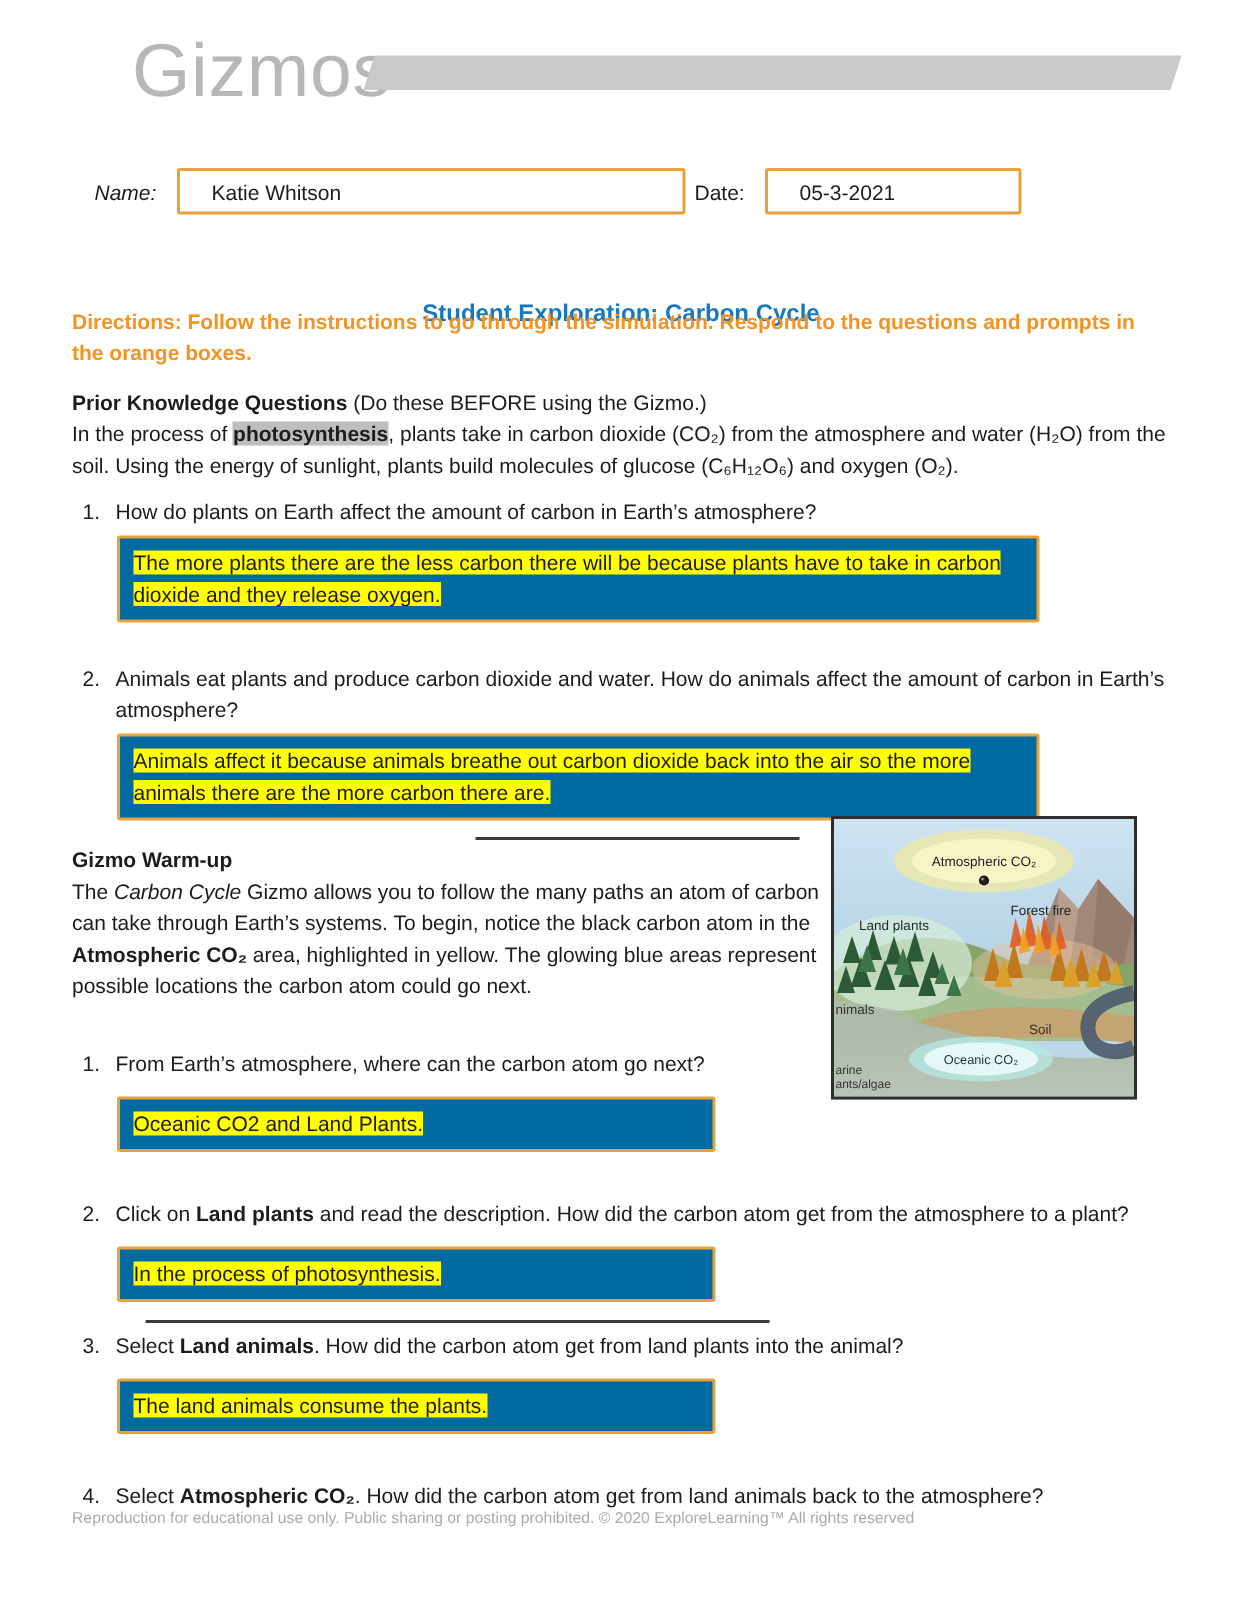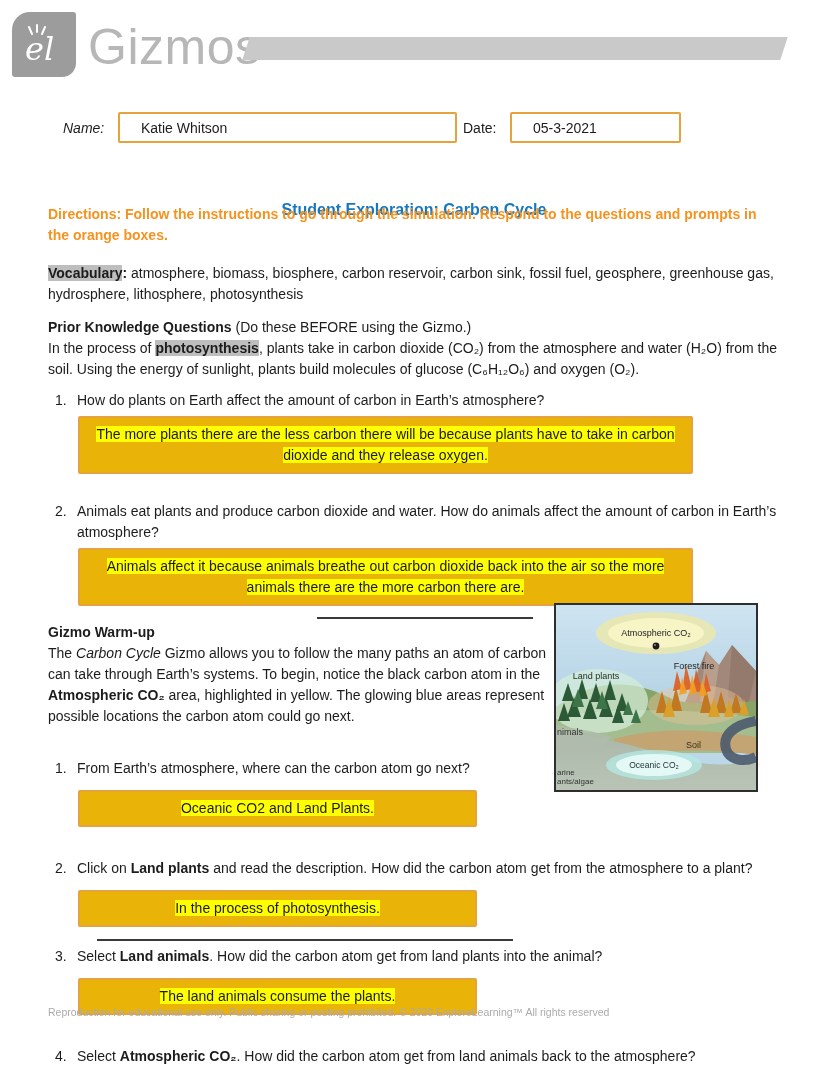--- a/index.html
+++ b/index.html
@@ -40,22 +40,22 @@
   .vocab { margin-top:17px; line-height:21px; }
   .hl-gray { background:#bebebe; font-weight:bold; }
   .b { font-weight:bold; }
   .i { font-style:italic; }
   .prior { margin-top:12px; line-height:21px; }
   .qitem { display:flex; margin-top:10px; line-height:21px; padding-left:7px; }
   .qnum { width:22px; flex:none; }
   .qtext { flex:1; }
   .ansbox {
     margin:5px 0 0 30px; width:615px; min-height:52px;
-    border:2px solid #e6a23c; border-radius:2px; background:#eab308;
-    padding:6px 9px; line-height:21px; cursor:text;text-align:center;
+    border:2px solid #e6a23c; border-radius:2px; background:#0369a1;
+    padding:6px 9px; line-height:21px; cursor:text;
   }
   .ansbox.small { width:399px; min-height:34px;margin-top:11px; }
   .hl-yellow { background:#ffff00; }
   .gap21 { height:21px; }
   .gap17 { height:17px; }
   
   .warmup { position:relative; margin-top:3px; }
   .blankline-1 { margin:11px 0 0 269px; width:216px; border-top:2px solid #3a3a3a; }
   .blankline-2 { margin:12px 0 0 49px; width:416px; border-top:2px solid #3a3a3a; }
   .warmup-head { margin-top:3px; font-weight:bold; line-height:21px; }
@@ -70,45 +70,34 @@
   .footer {
     position:absolute; top:1006px; left:48px; width:732px; 
     color:#ababab; font-size:10.5px;
   }
 </style>
 </head>
 <body>
 
 <div class="page">
 
-  <div class="logo-box">
-    <svg width="64" height="65" viewBox="0 0 64 65">
-      <g stroke="#ffffff" stroke-width="2" stroke-linecap="round">
-        <line x1="20" y1="22" x2="17" y2="15"></line>
-        <line x1="25" y1="20" x2="25" y2="13"></line>
-        <line x1="30" y1="22" x2="33" y2="15"></line>
-      </g>
-      <text x="13" y="48" font-family="DejaVu Serif, serif" font-style="italic" font-size="32" fill="#ffffff">el</text>
-    </svg>
-  </div>
   <div class="brand">Gizmos</div>
   <div class="header-bar"></div>
 
   <span class="field-label" style="left:63px;font-style:italic;">Name:</span>
   <input class="field-input" style="left: 118px; width: 339px;" value="Katie Whitson">
   <span class="field-label" style="left:463px;">Date:</span>
   <input class="field-input" style="left: 510px; width: 171px;" value="05-3-2021">
 
   <div class="doc-title">Student Exploration: Carbon Cycle</div>
 
   <div class="content">
 
     <div class="directions">Directions: Follow the instructions to go through the simulation. Respond to the questions and prompts in the orange boxes.</div>
 
-    <div class="vocab"><span class="hl-gray">Vocabulary</span><span class="b">: </span><span>atmosphere, biomass, biosphere, carbon reservoir, carbon sink, fossil fuel, geosphere, greenhouse gas, hydrosphere, lithosphere, photosynthesis</span></div>
 
     <div class="prior">
       <span class="b">Prior Knowledge Questions</span><span> (Do these BEFORE using the Gizmo.)</span><br>
       <span>In the process of </span><span class="hl-gray">photosynthesis</span><span>, plants take in carbon dioxide (CO₂) from the atmosphere and water (H₂O) from the soil. Using the energy of sunlight, plants build molecules of glucose (C₆H₁₂O₆) and oxygen (O₂).</span>
     </div>
 
     <div class="qitem">
       <span class="qnum">1.</span>
       <span class="qtext">How do plants on Earth affect the amount of carbon in Earth’s atmosphere?</span>
     </div>

